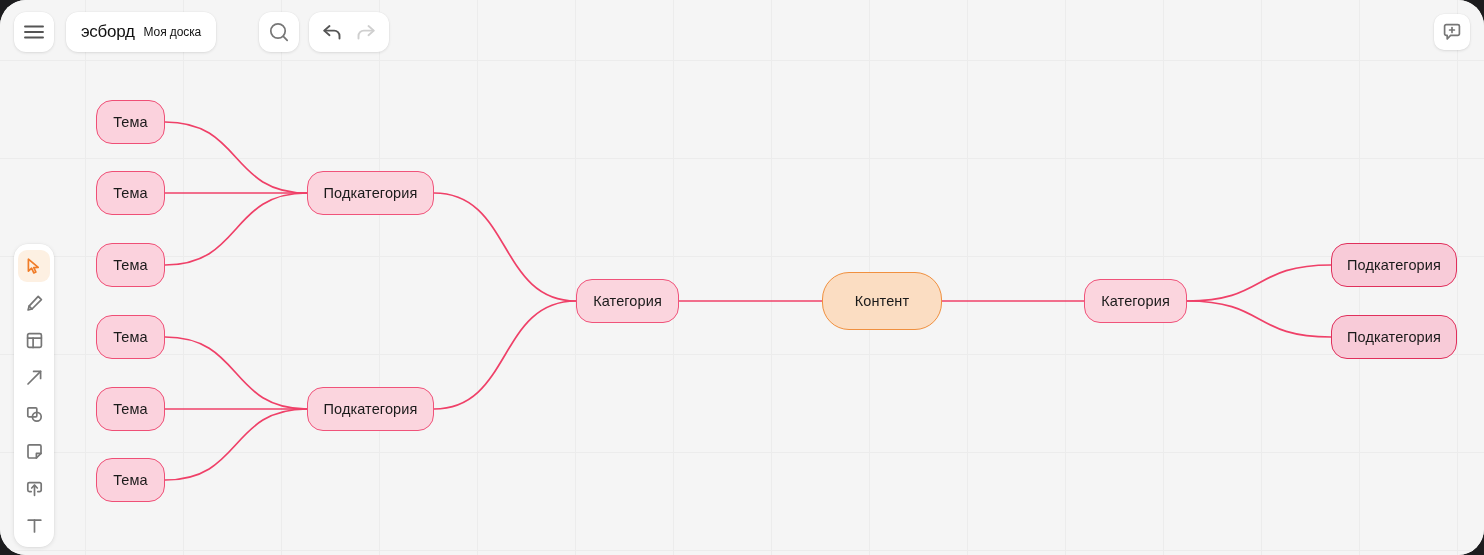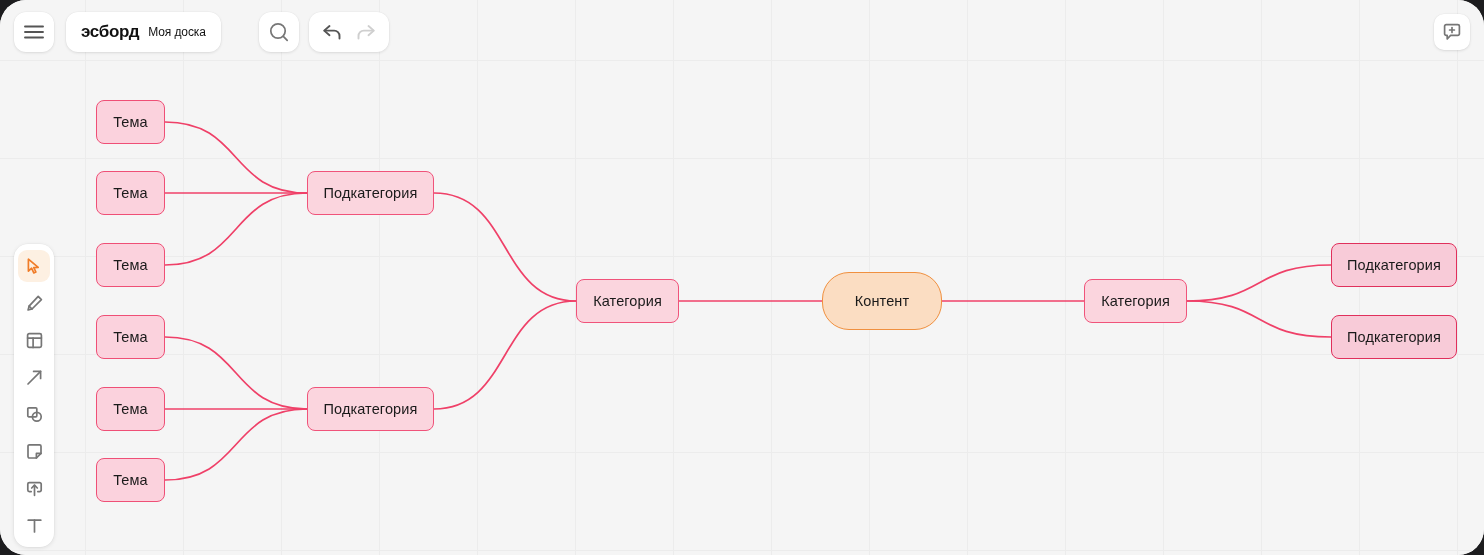--- a/index.html
+++ b/index.html
@@ -33,21 +33,21 @@
   }
 
   #edges { position: absolute; inset: 0; }
 
   
   .node {
     position: absolute;
     display: flex;
     align-items: center;
     justify-content: center;
-    border-radius: 8px;
+    border-radius: 16px;
     font-size: 14.5px;
     color: #1a1a1a;
     white-space: nowrap;
     letter-spacing: .1px;
   }
   .node.pink {
     background: #fbd2dd;
     border: 1.6px solid #ef4f76;
   }
   .node.pink-soft {
@@ -84,21 +84,21 @@
   }
 
   #menu-btn { left: 14px; top: 12px; width: 40px; height: 40px; }
   #title-pill {
     left: 66px; top: 12px; height: 40px;
     padding: 0 15px;
     gap: 9px;
   }
   #brand {
     font-size: 17px;
-    font-weight: 700;
+    font-weight: 400;
     color: #111;
     letter-spacing: -0.3px;
   }
   #board-name {
     font-size: 12px;
     font-weight: 400;
     color: #111;
     letter-spacing: -0.1px;
   }
   #search-btn { left: 259px; top: 12px; width: 40px; height: 40px; }

